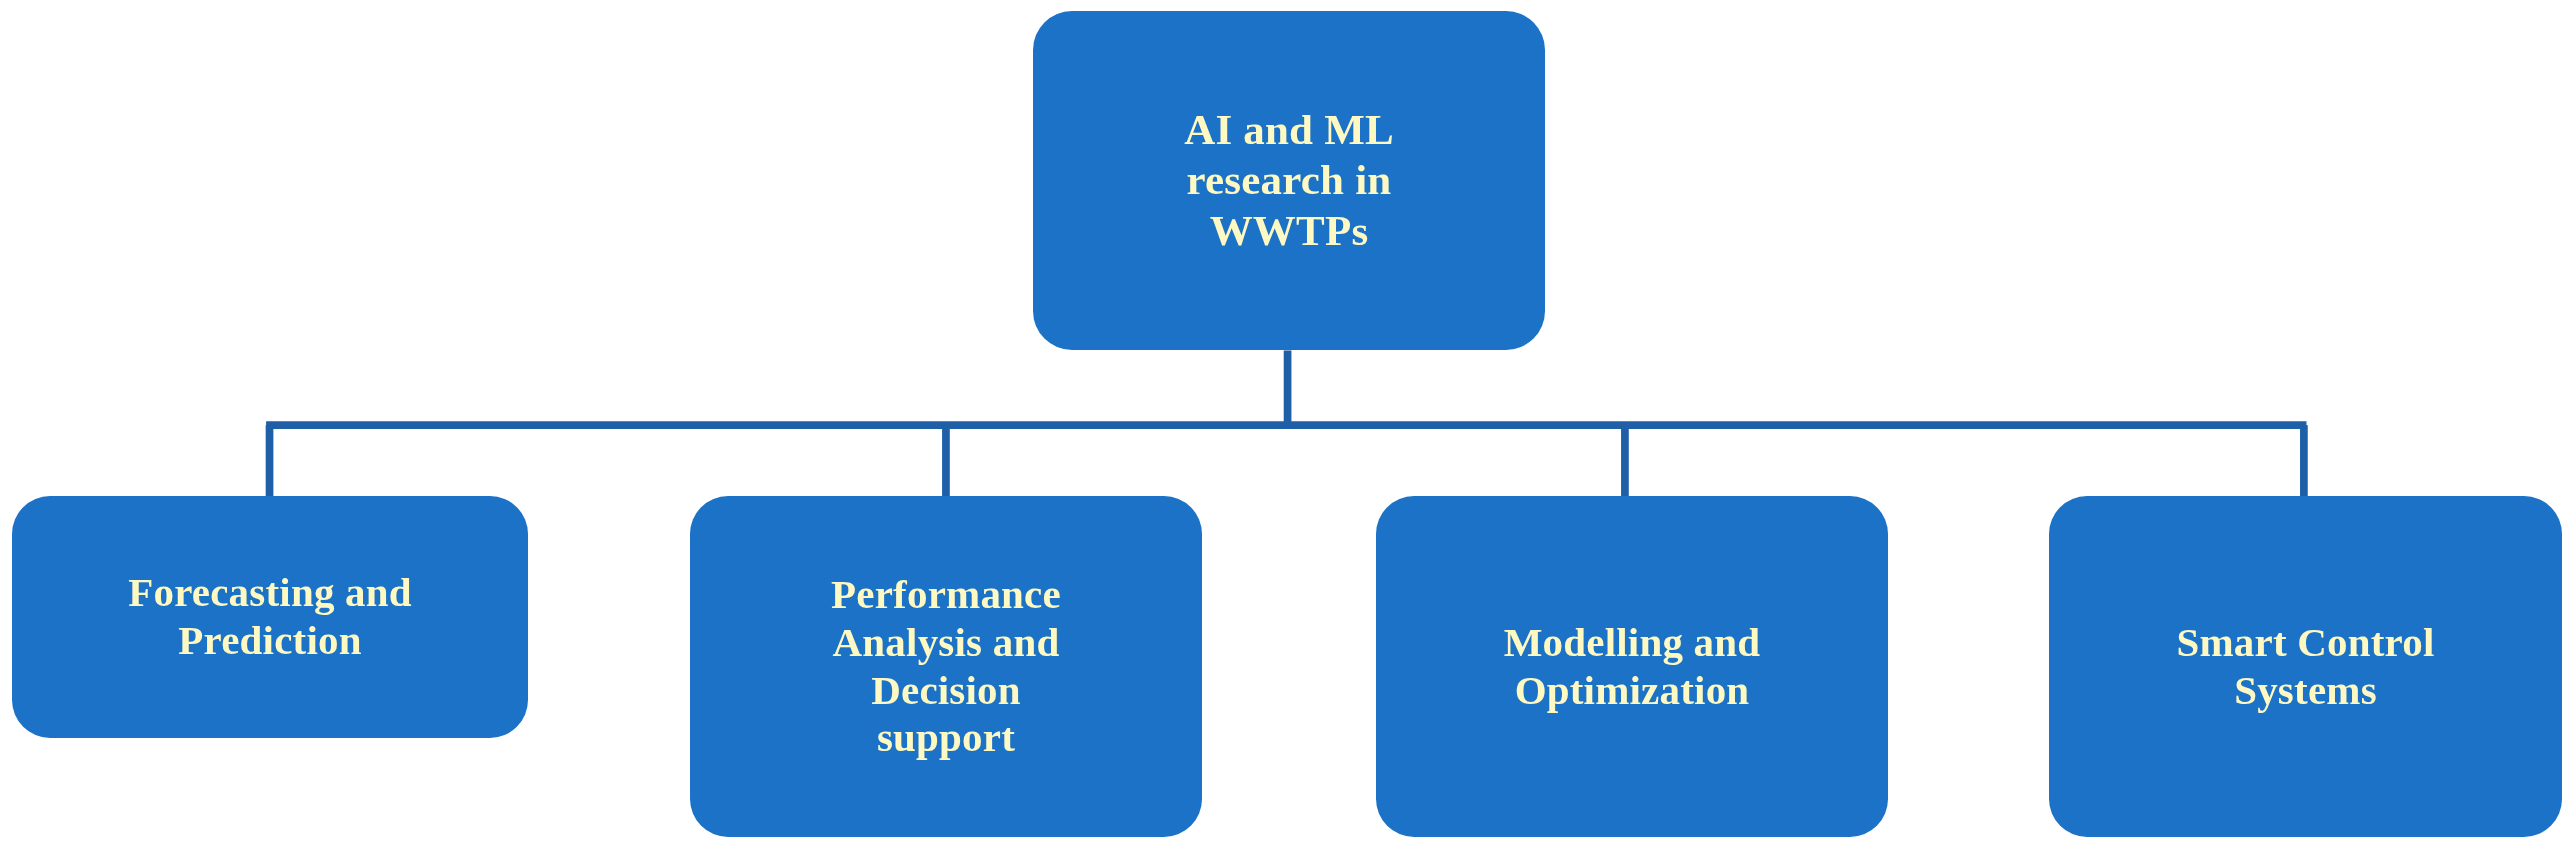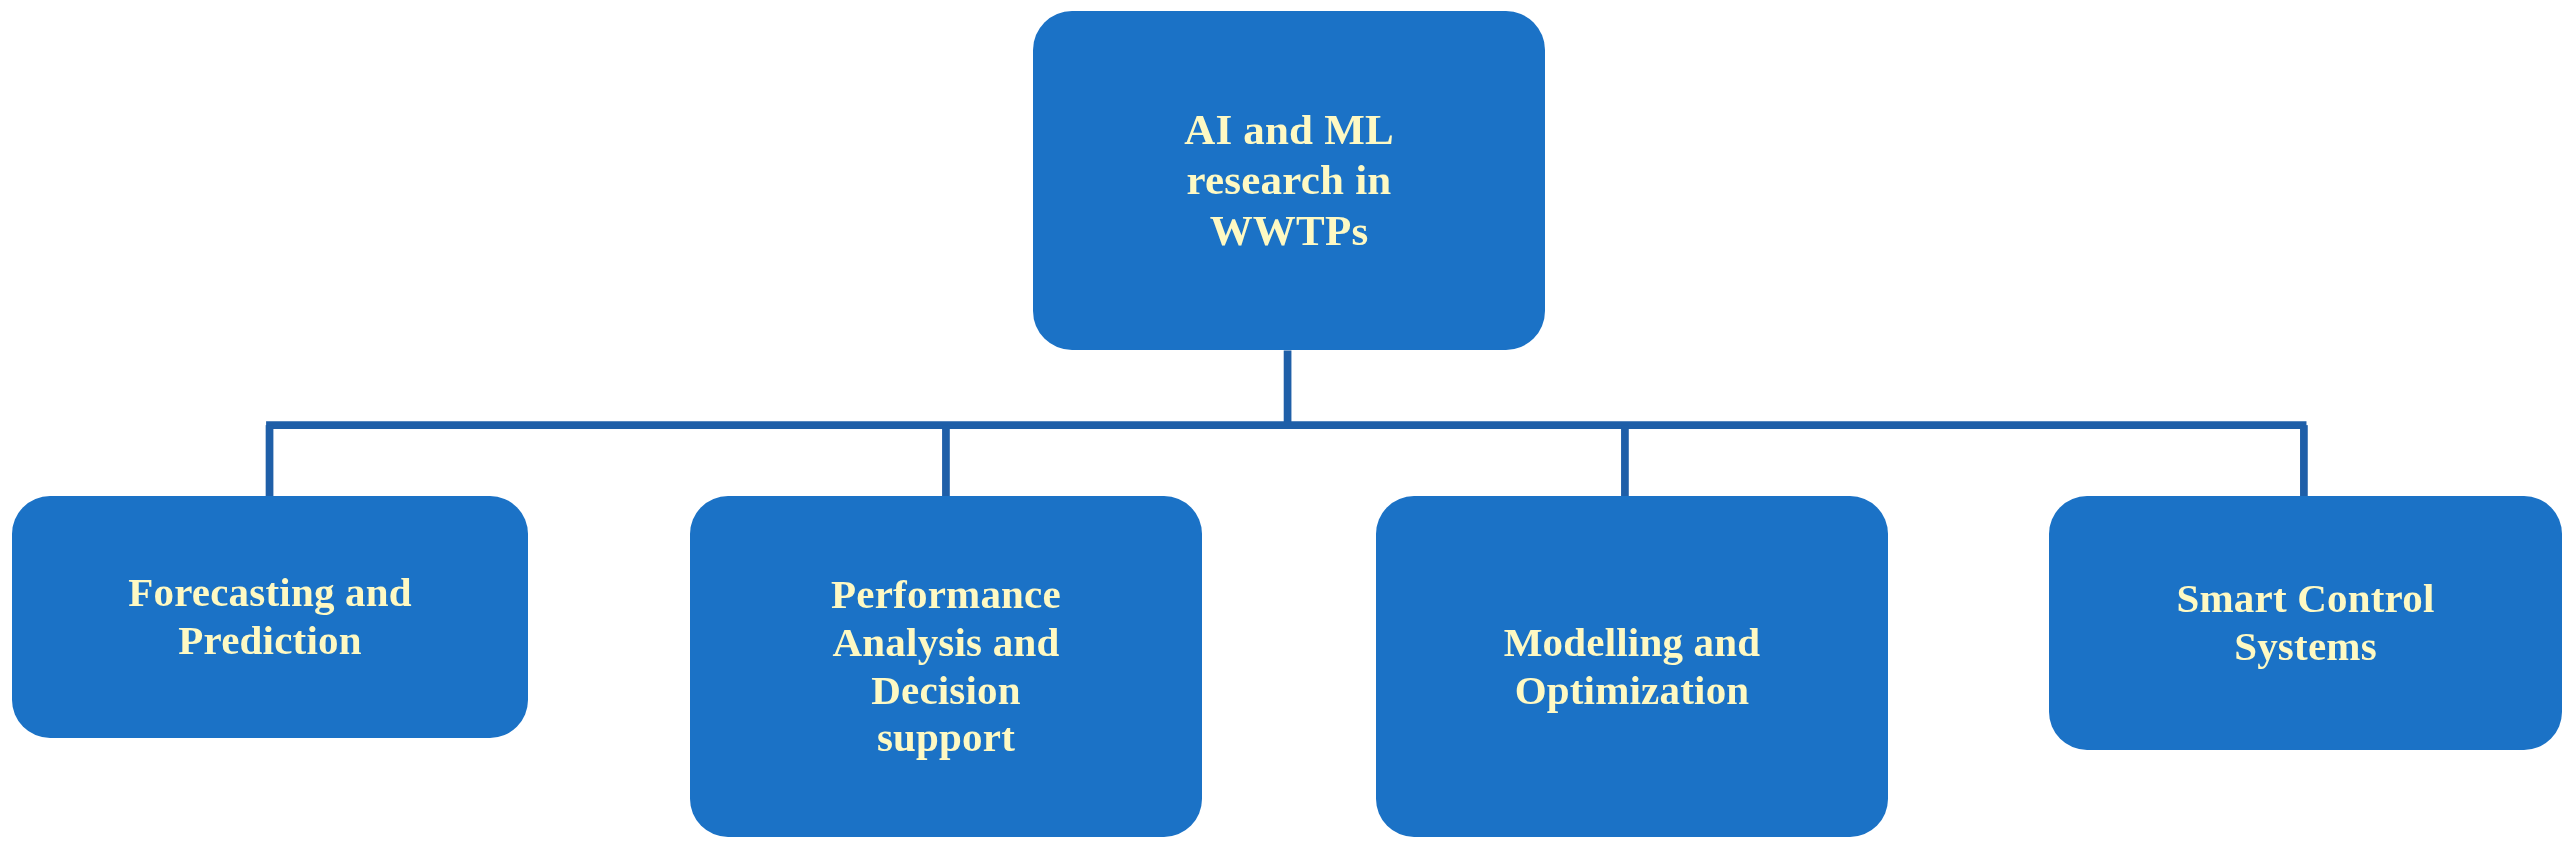--- a/index.html
+++ b/index.html
@@ -74,21 +74,21 @@
     left: 1369px;
     top: 496px;
     width: 512px;
     height: 341px;
     margin-left: 7px;
   }
   #node-child-3 {
     left: 2049px;
     top: 496px;
     width: 513px;
-    height: 254px;
+    height: 341px;
   }
   .node-child .node-label {
     font-size: 41px;
   }
 </style>
 </head>
 <body>
 
 <div id="diagram-canvas">
 

